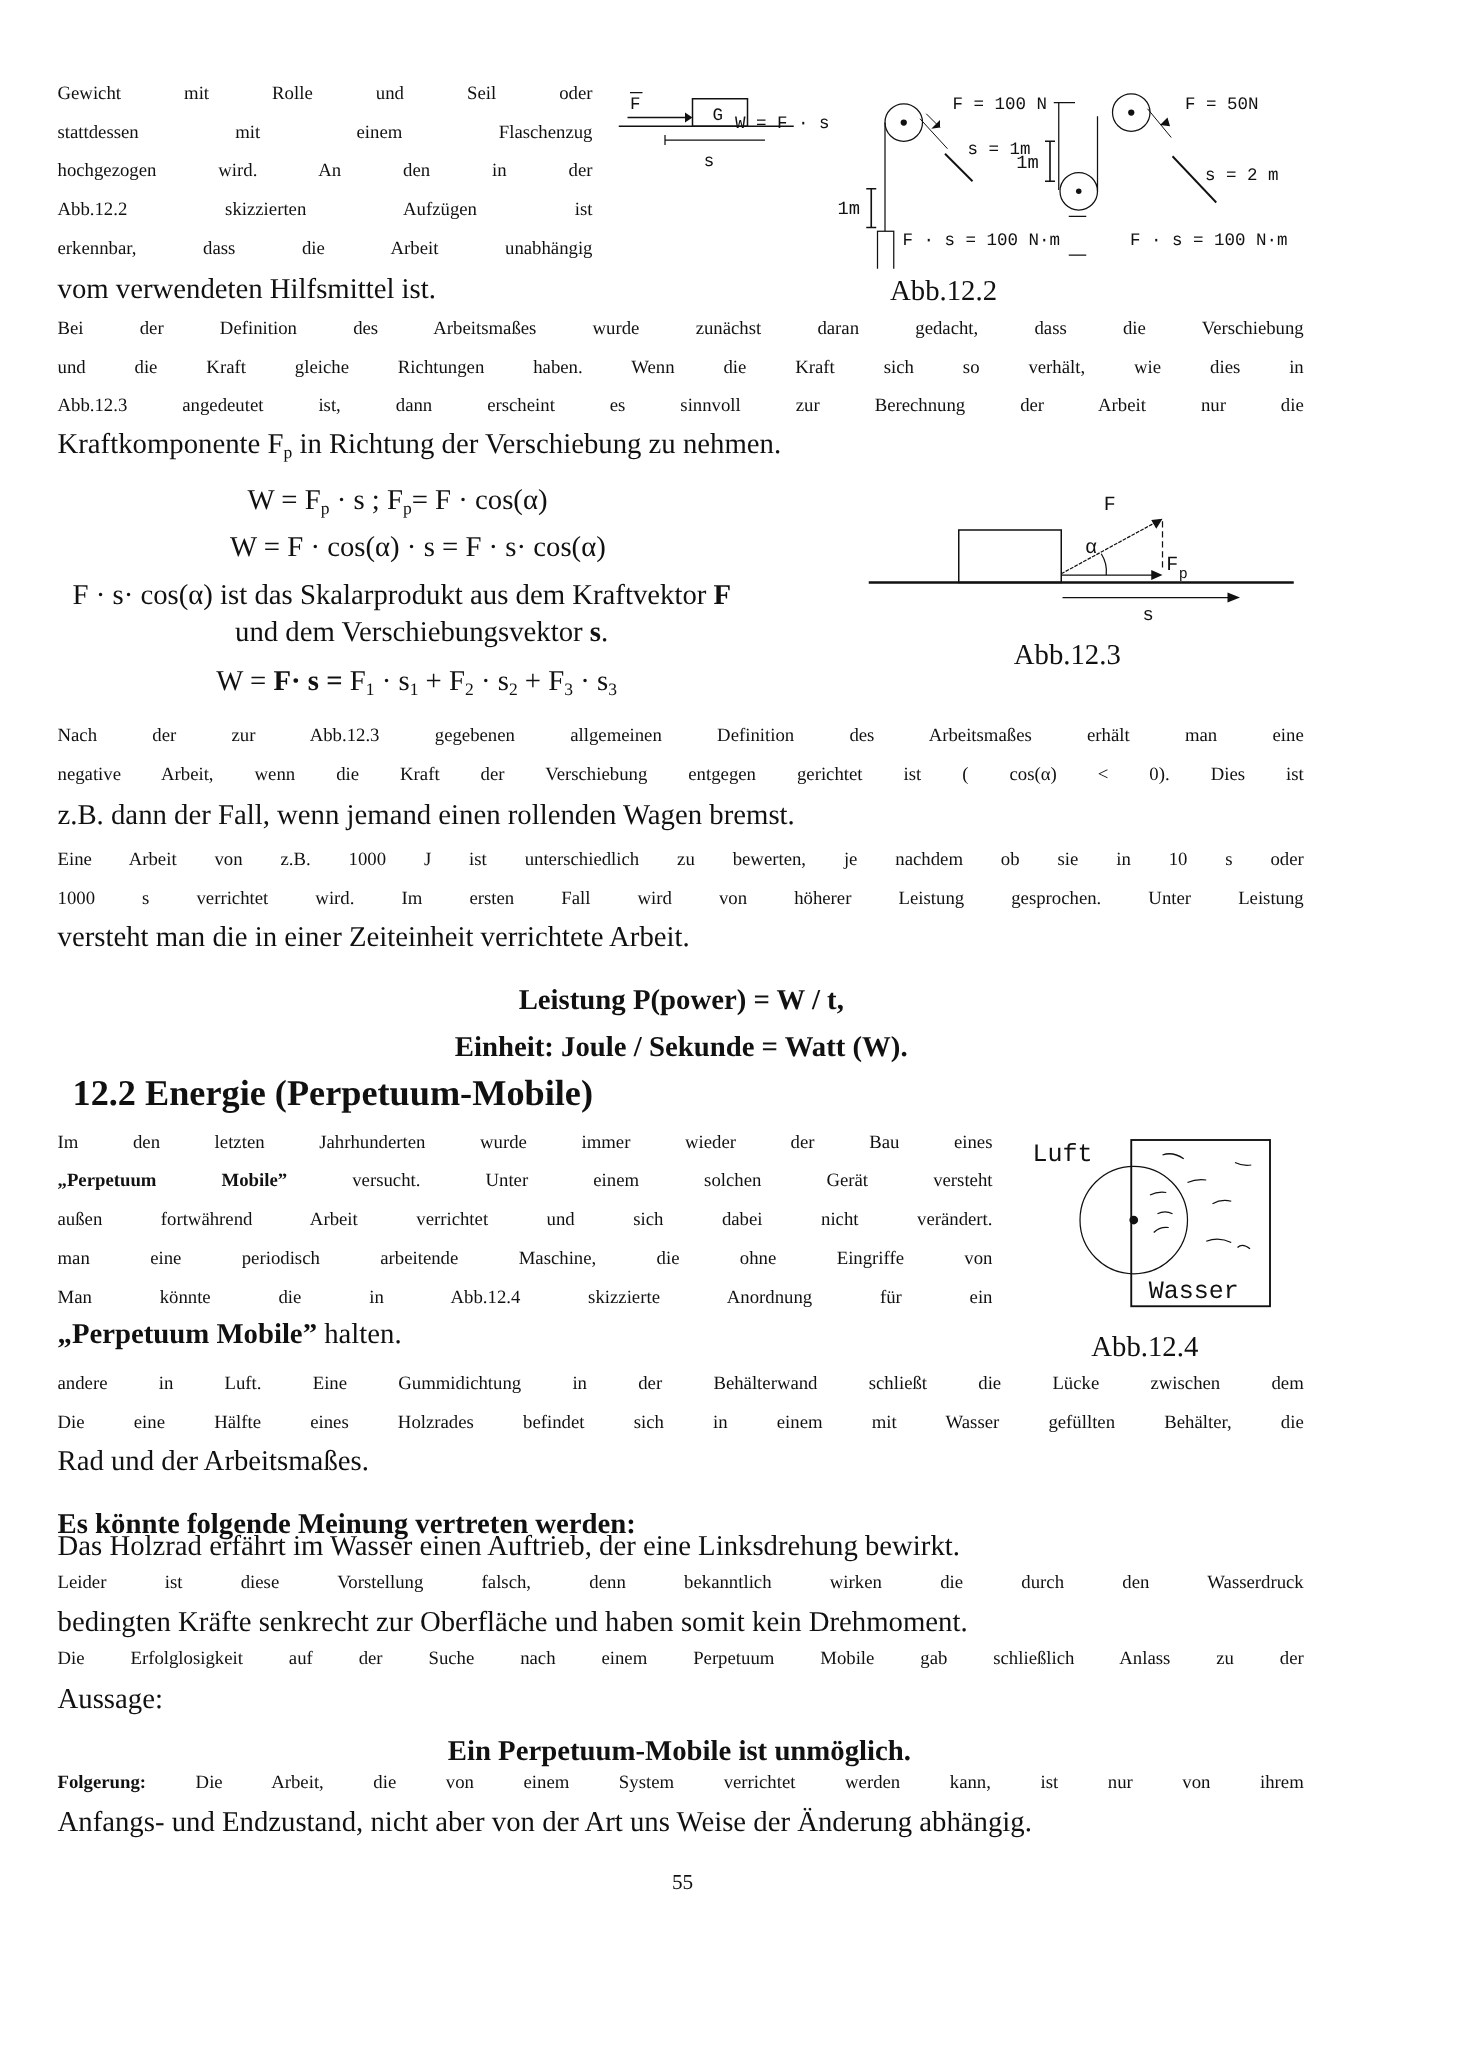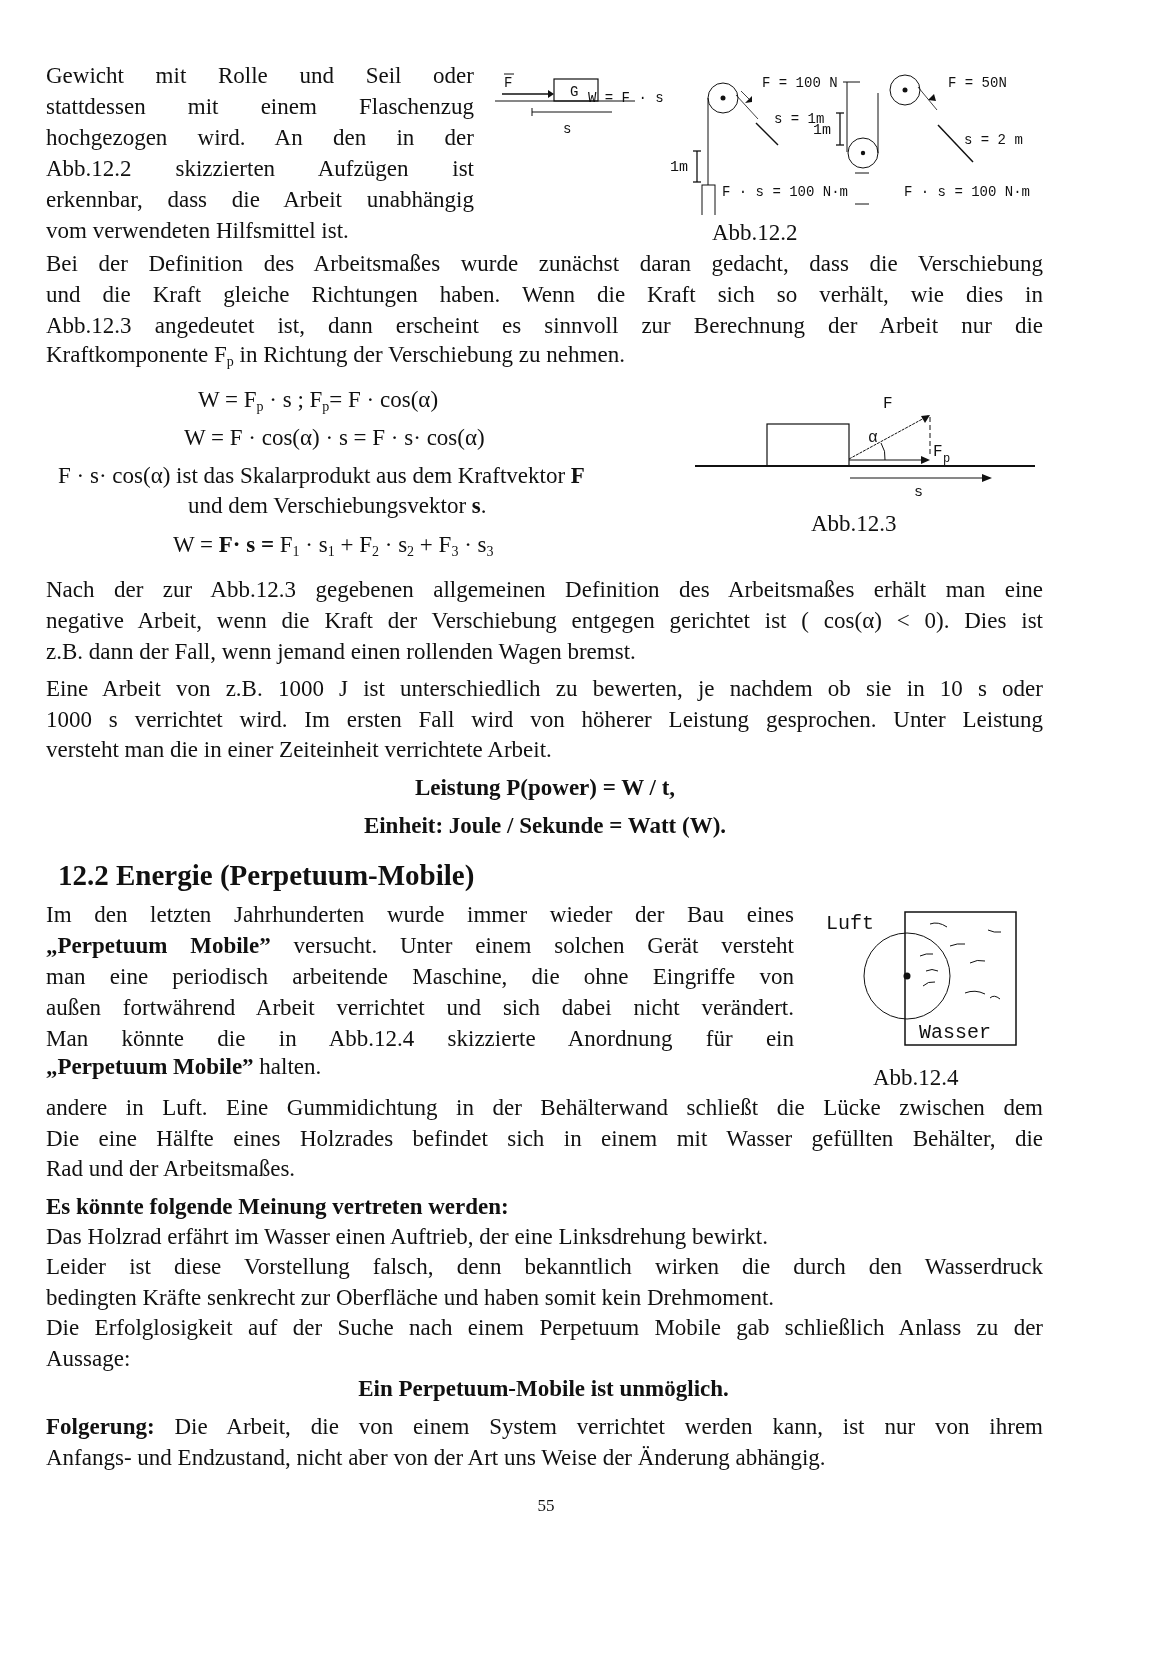--- a/index.html
+++ b/index.html
@@ -1,21 +1,21 @@
 <!DOCTYPE html>
 <html><head>
 <meta charset="utf-8">
 <style>
   html, body { margin:0; padding:0; background:#ffffff; }
   body { width:1167px; height:1653px; position:relative; overflow:hidden;
          font-family:"Liberation Serif", serif; color:#111; }
   .t { position:absolute; font-size:23px; line-height:31px; white-space:nowrap; }
-  .just { position:absolute; font-size:23px; line-height:31px; text-align:justify; text-align-last:justify; white-space:normal; }
+  .just { position:absolute; font-size:15px; line-height:31px; text-align:justify; text-align-last:justify; white-space:normal; }
   .c { position:absolute; text-align:center; font-size:23px; line-height:31px; white-space:nowrap; }
-  .b { font-weight:bold; }
+  .b { font-weight:bold;margin-top:12px; }
   sub { font-size:14px; vertical-align:-4px; }
   h2 { position:absolute; margin:0; font-size:29px; font-weight:bold; line-height:36px; }
   svg { position:absolute; }
   svg text { font-family:"Liberation Mono", monospace; fill:#111; }
   .line { display:block; }
 </style>
 </head>
 <body>
 
 <div class="just" style="left:46px; top:60px; width:428px;">
@@ -141,22 +141,22 @@
 <div class="t" style="left:46px; top:734px;">versteht man die in einer Zeiteinheit verrichtete Arbeit.</div>
 
 <div class="c b" style="left:0; width:1090px; top:772px;">Leistung P(power) = W / t,</div>
 <div class="c b" style="left:0; width:1090px; top:810px;">Einheit: Joule / Sekunde = Watt (W).</div>
 
 <h2 style="left:46px; top:857px;margin-left:12px;">12.2 Energie (Perpetuum-Mobile)</h2>
 
 <div class="just" style="left:46px; top:899px; width:748px;">
   <span class="line">Im den letzten Jahrhunderten wurde immer wieder der Bau eines</span>
   <span class="line"><b>„Perpetuum Mobile”</b><span> versucht. Unter einem solchen Gerät versteht</span></span>
+  <span class="line">außen fortwährend Arbeit verrichtet und sich dabei nicht verändert.</span>
   <span class="line">man eine periodisch arbeitende Maschine, die ohne Eingriffe von</span>
-  <span class="line">außen fortwährend Arbeit verrichtet und sich dabei nicht verändert.</span>
   <span class="line">Man könnte die in Abb.12.4 skizzierte Anordnung für ein</span>
 </div>
 <div class="t" style="left:46px; top:1051px;">
   <b>„Perpetuum Mobile”</b><span> halten.</span>
 </div>
 
 <svg style="left:820px; top:900px;" width="210" height="150" viewBox="0 0 210 150">
   <text x="6" y="29" font-size="20">Luft</text>
   <rect x="85" y="12" width="111" height="133" fill="none" stroke="#111" stroke-width="1.5"></rect>
   <circle cx="87" cy="76" r="43" fill="none" stroke="#111" stroke-width="1"></circle>

